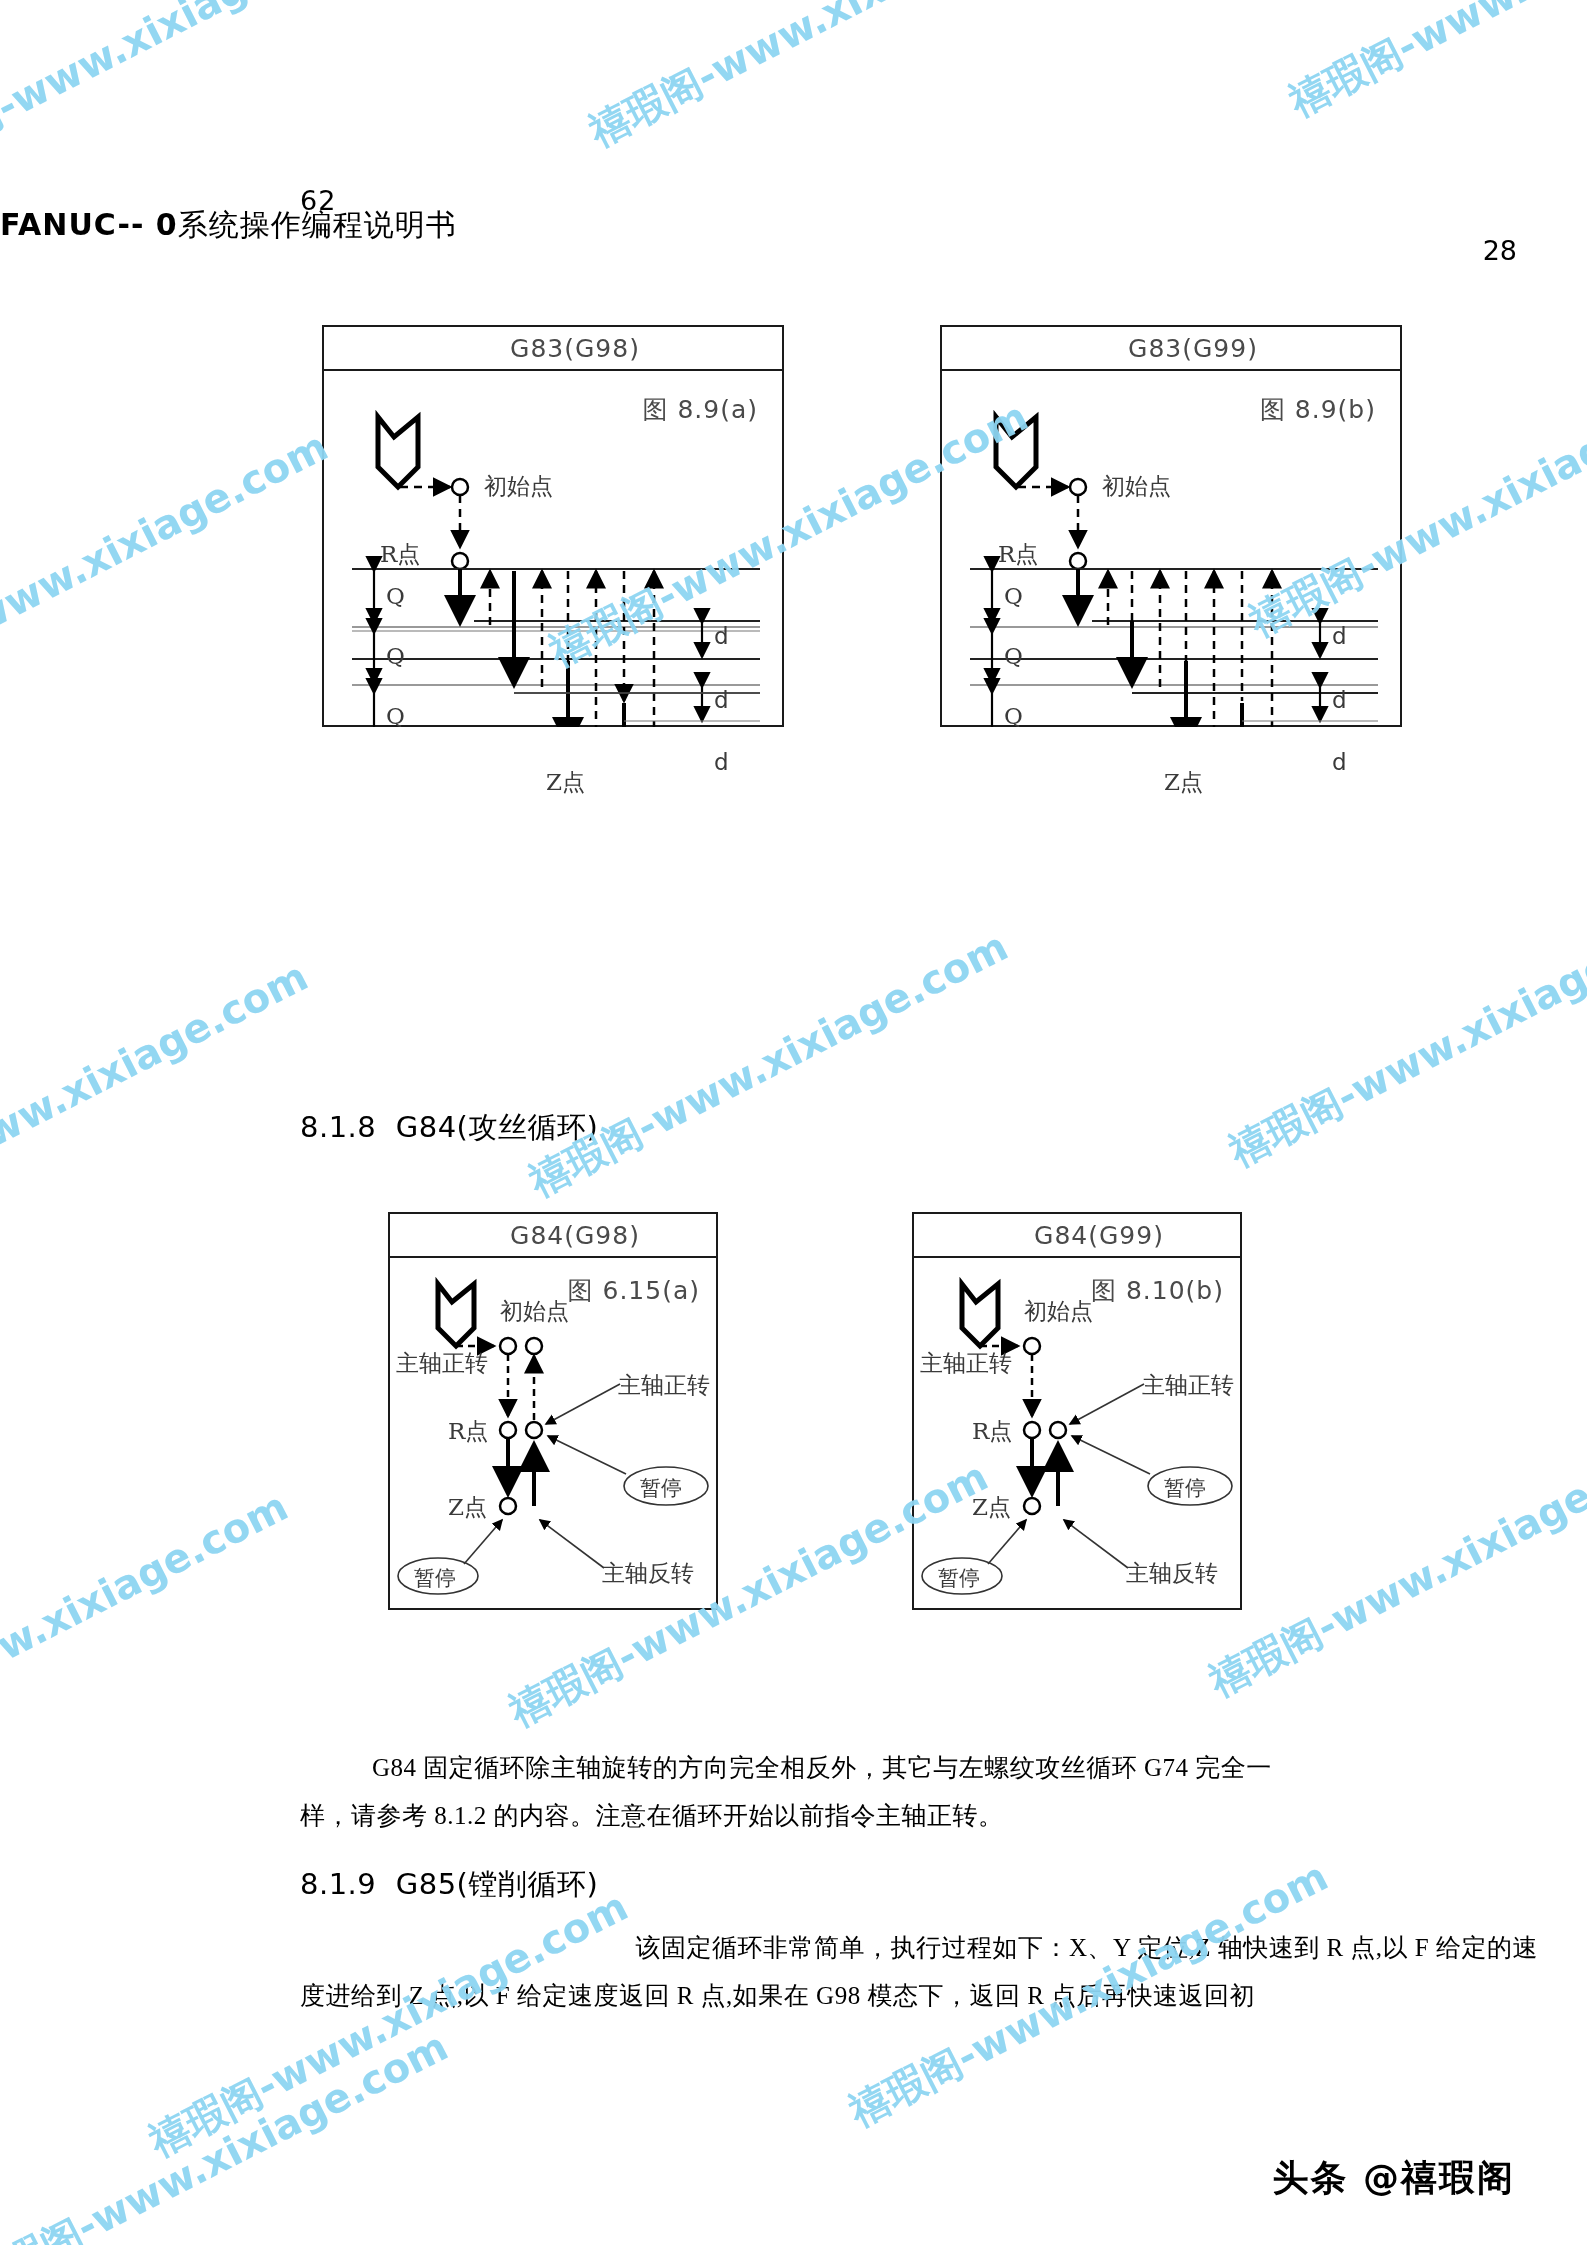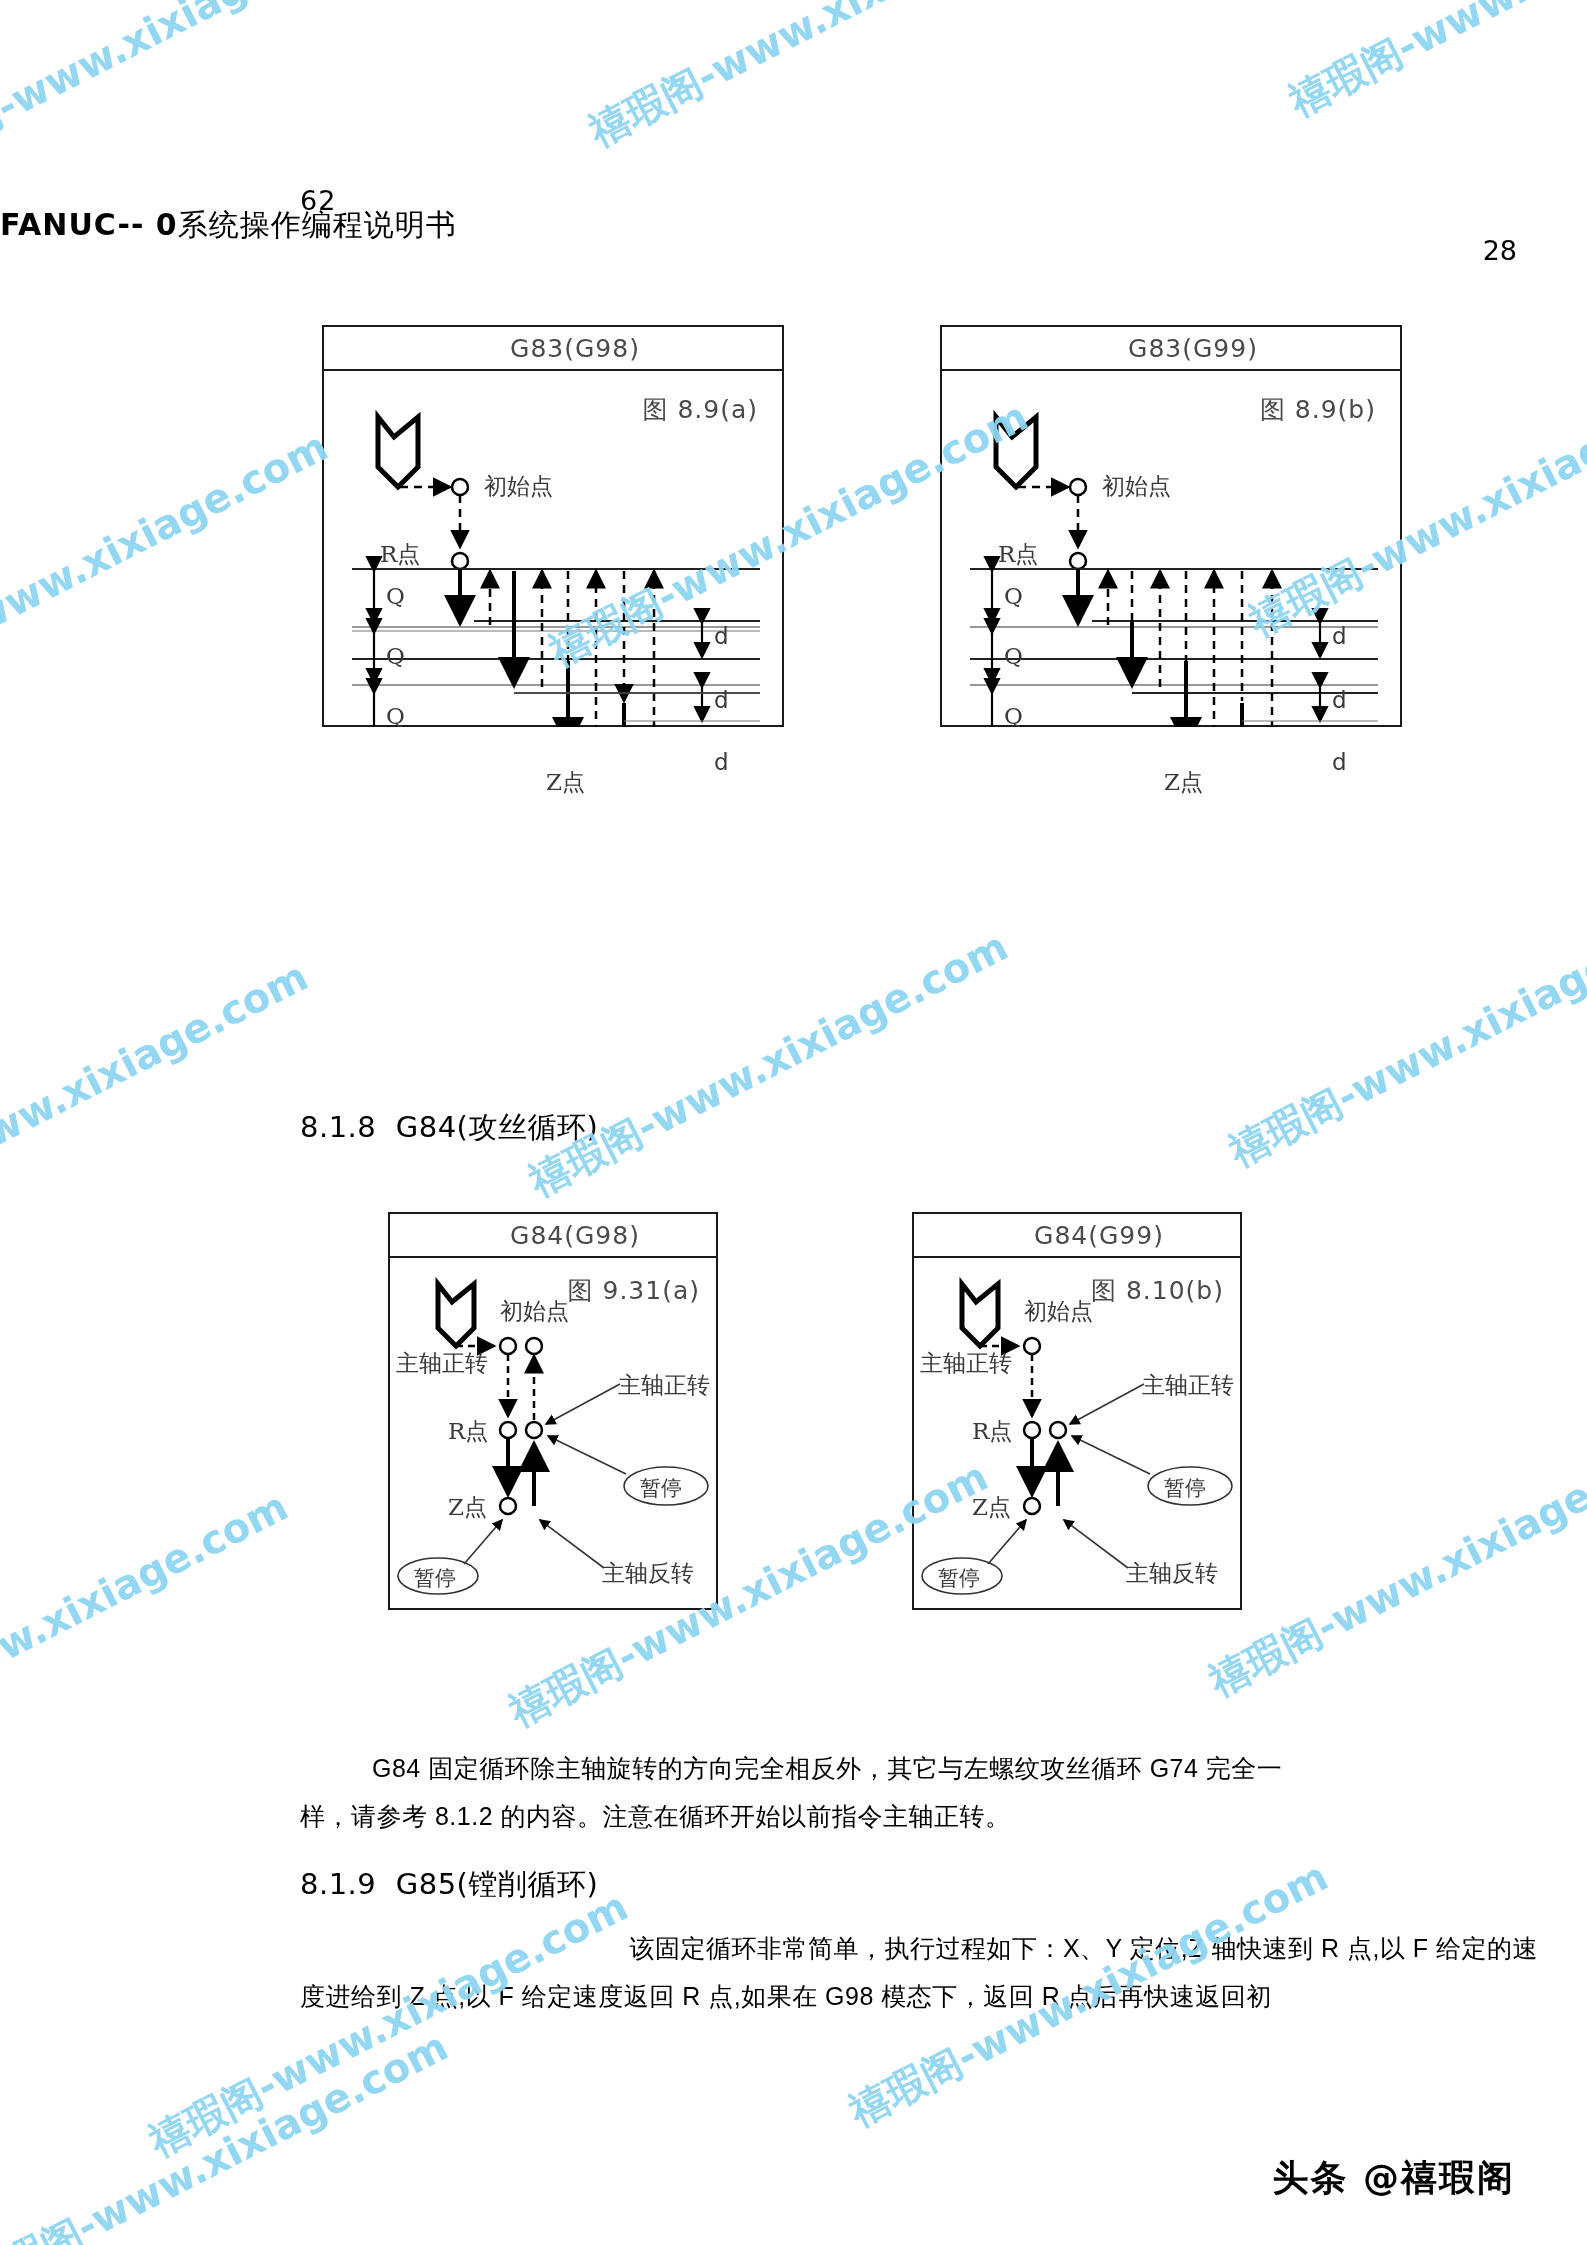--- a/index.html
+++ b/index.html
@@ -34,21 +34,21 @@
   .fig-body{position:relative;width:100%;height:calc(100% - 42px);border-radius:27px;}
   .fig-caption{position:absolute;font-size:25px;color:#4a4a4a;letter-spacing:1px;white-space:nowrap;}
   .lbl{position:absolute;font-size:23px;color:#3a3a3a;white-space:nowrap;
        font-family:"DejaVu Serif","Liberation Serif",serif;}
   .lbl.mono{font-family:"DejaVu Sans","Liberation Sans",sans-serif;}
 
   
   .sec-head{position:absolute;font-size:29px;letter-spacing:.5px;white-space:nowrap;}
   .sec-head .cn{font-family:"DejaVu Serif","Liberation Serif",serif;}
   .para{position:absolute;font-size:25px;line-height:46px;
-        font-family:Liberation Sans, sans-serif;letter-spacing:.5px;}
+        font-family:Liberation Serif, serif;letter-spacing:.5px;}
 
   
   .footer-logo{position:absolute;right:72px;bottom:42px;font-size:36px;font-weight:700;
                letter-spacing:2px;font-family:"DejaVu Sans","Liberation Sans",sans-serif;}
 
   svg{display:block;}
 </style>
 </head>
 <body>
 
@@ -192,21 +192,21 @@
   </div>
 
   <div class="sec-head" style="left:300px;top:1108px;">
     <span>8.1.8</span>&nbsp;&nbsp;<span>G84(</span><span class="cn">攻丝循环</span><span>)</span>
   </div>
 
   <div class="fig-box" style="left:388px;top:1212px;width:330px;height:398px;">
     <div class="fig-head">G84(G98)</div>
     <div class="fig-body">
 
-      <div class="fig-caption" style="right:16px;top:16px;">图 9.31(a)</div>
+      <div class="fig-caption" style="right:16px;top:16px;">图 6.15(a)</div>
 
       <svg width="326" height="352" viewBox="0 0 326 352">
         <defs>
           <marker id="ah3" markerWidth="10" markerHeight="10" refX="7" refY="4" orient="auto">
             <path d="M0,0 L8,4 L0,8 z" fill="#000"></path>
           </marker>
           <marker id="ahs3" markerWidth="9" markerHeight="9" refX="6" refY="3.5" orient="auto">
             <path d="M0,0 L7,3.5 L0,7 z" fill="#000"></path>
           </marker>
         </defs>

